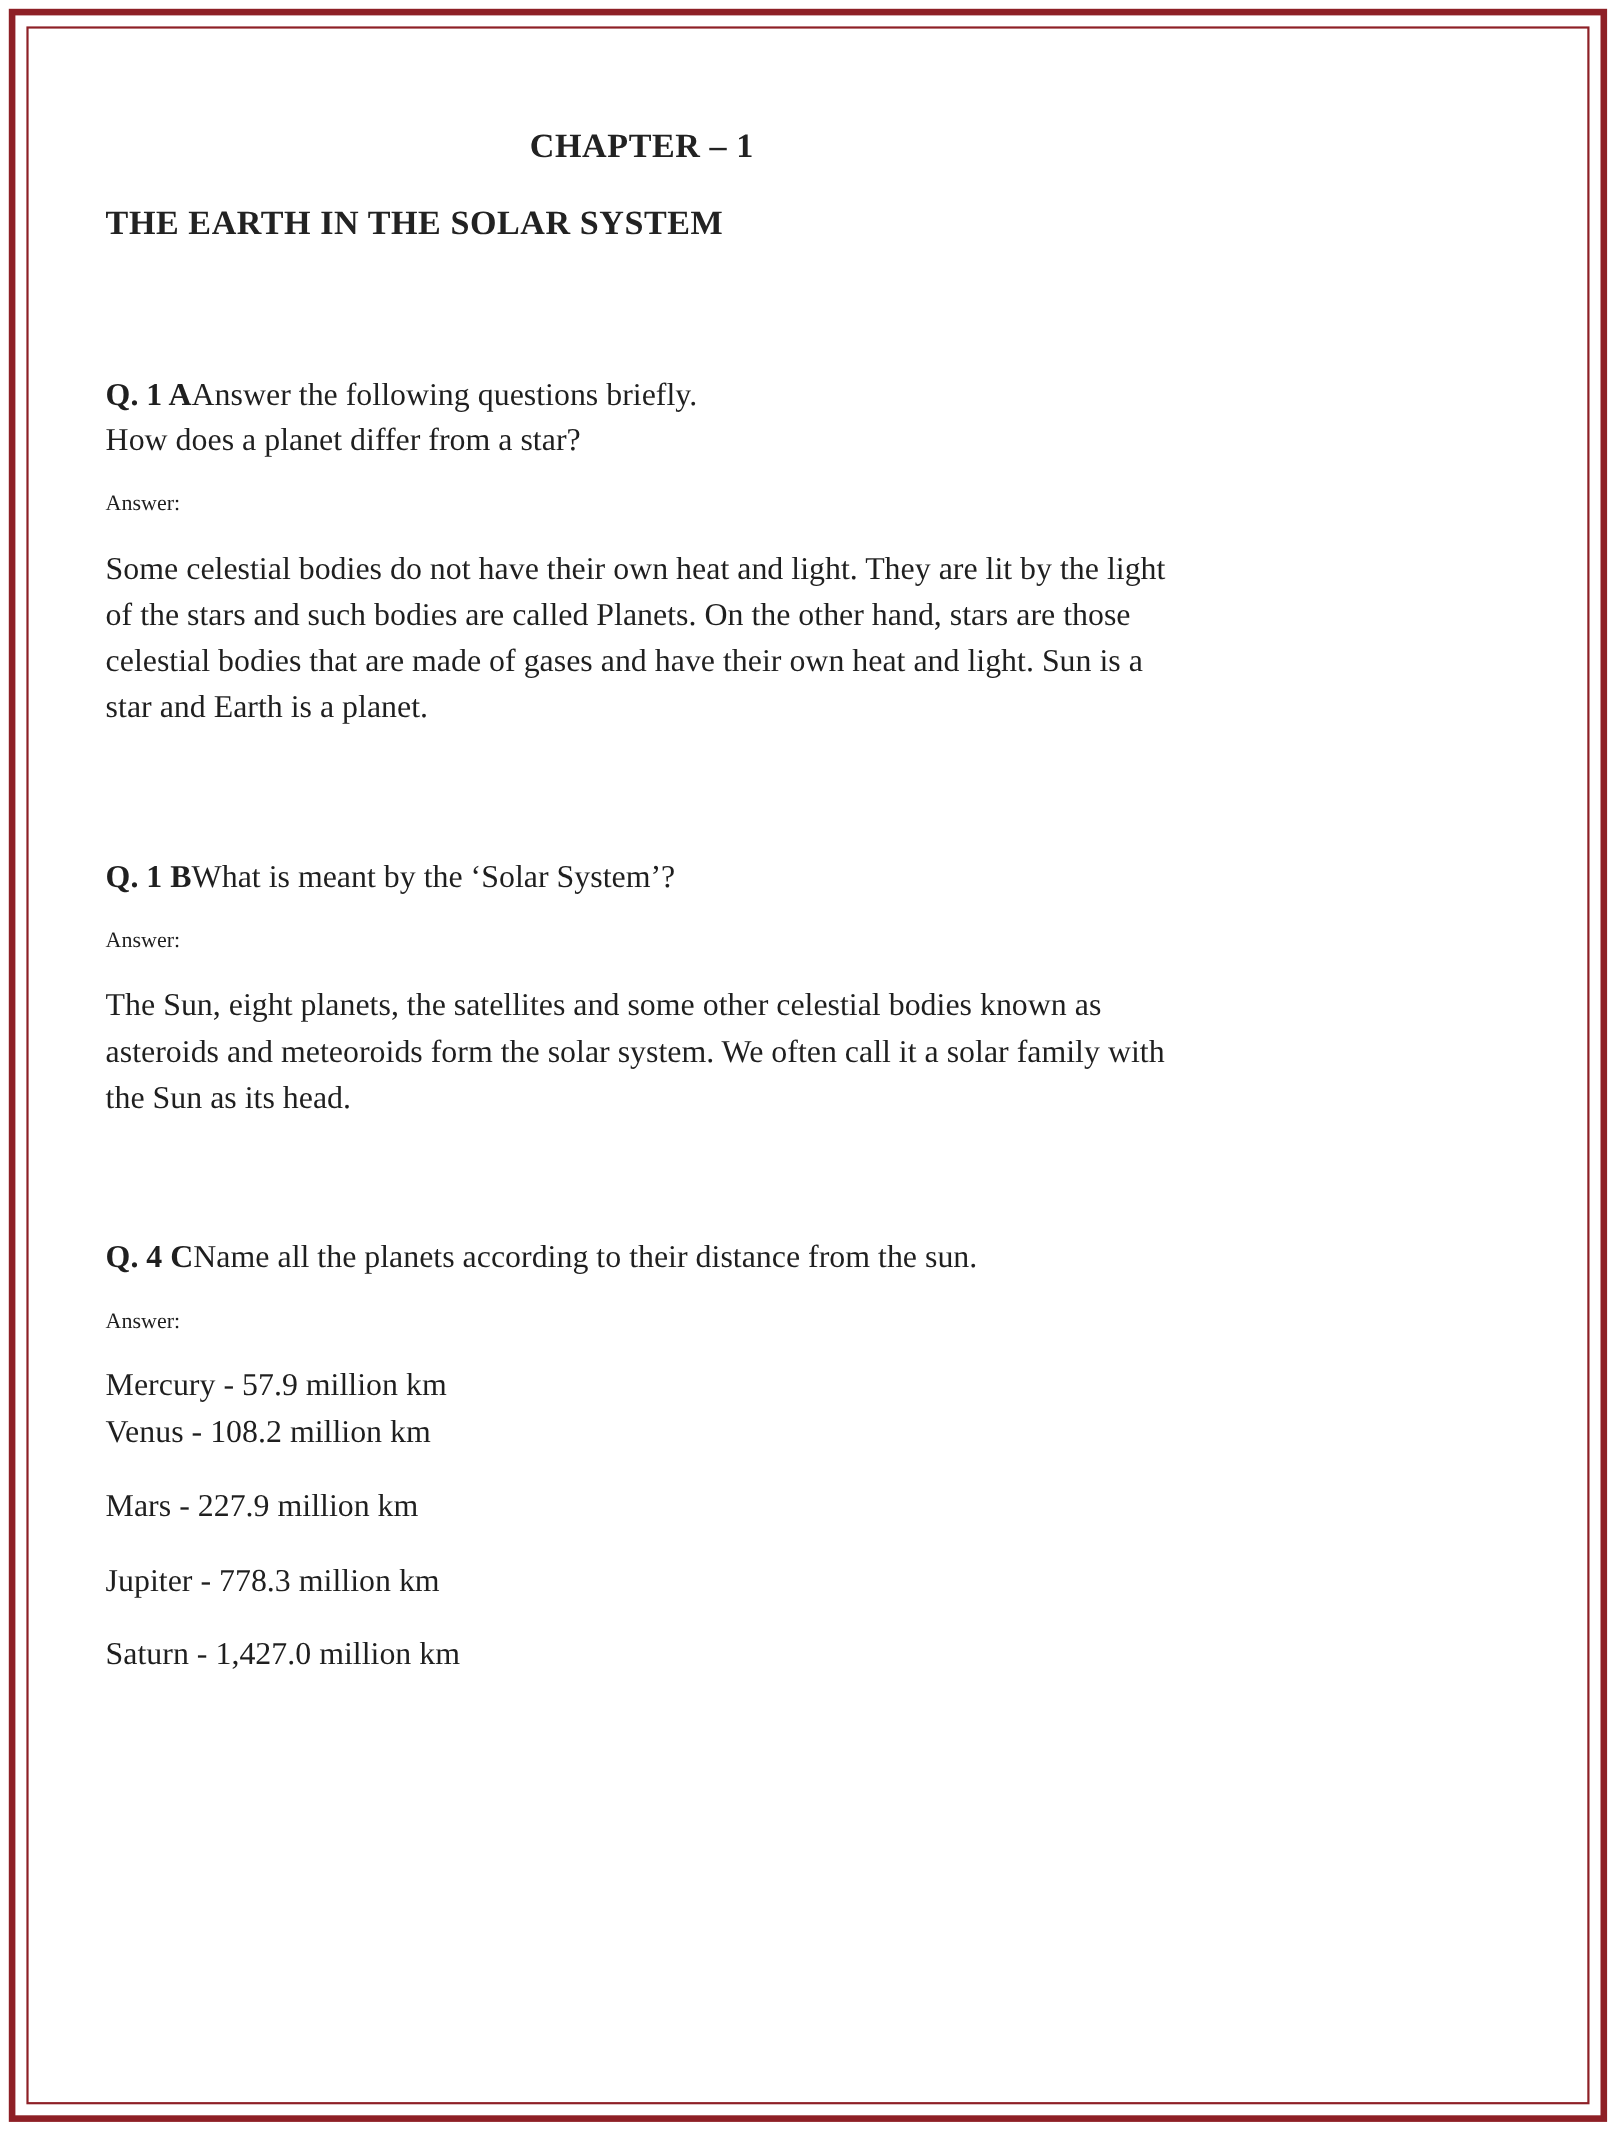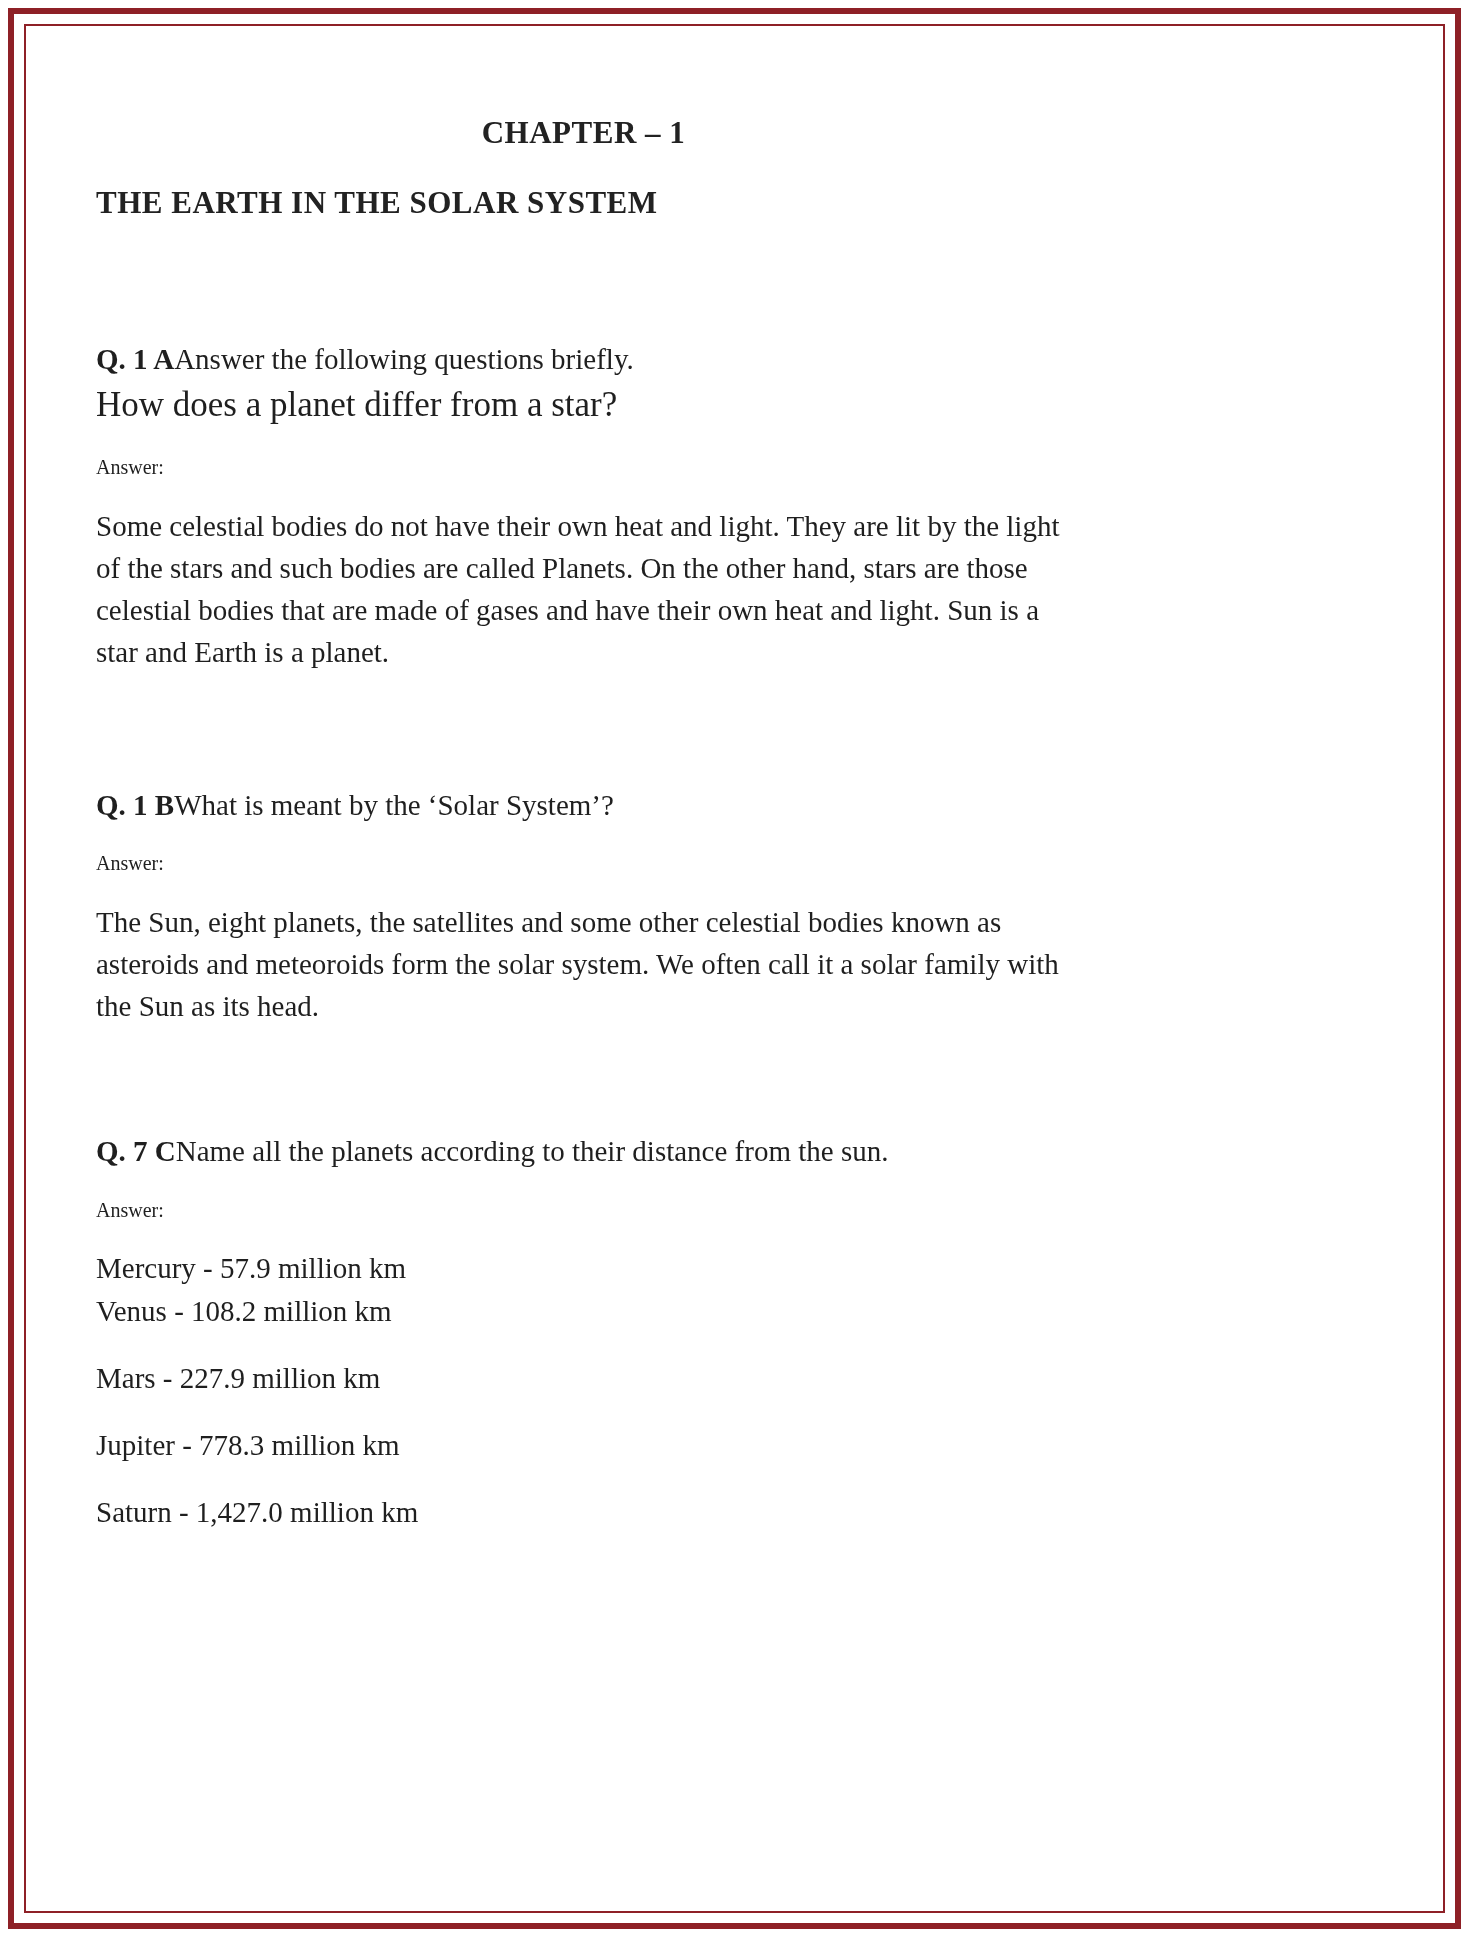--- a/index.html
+++ b/index.html
@@ -55,21 +55,21 @@
   .q-line {
     font-size: 29px;
     line-height: 1.42;
     margin: 0;
   }
   .q-label {
     font-weight: bold;
     margin-right: 0;
   }
   .q-line2 {
-    font-size: 35px;
+    font-size: 29px;
     line-height: 1.42;
     margin: 0;
   }
   .answer-label {
     font-size: 20px;
     margin: 0;
     margin-top: 26px;
   }
   .answer-text {
     font-size: 29px;
@@ -111,21 +111,21 @@
     <p class="answer-text">Some celestial bodies do not have their own heat and light. They are lit by the light of the stars and such bodies are called Planets. On the other hand, stars are those celestial bodies that are made of gases and have their own heat and light. Sun is a star and Earth is a planet.</p>
   </div>
 
   <div class="qa-block spacer-q1b">
     <p class="q-line"><span class="q-label">Q. 1 B</span><span>What is meant by the ‘Solar System’?</span></p>
     <p class="answer-label">Answer:</p>
     <p class="answer-text">The Sun, eight planets, the satellites and some other celestial bodies known as asteroids and meteoroids form the solar system. We often call it a solar family with the Sun as its head.</p>
   </div>
 
   <div class="qa-block spacer-q1c">
-    <p class="q-line"><span class="q-label">Q. 7 C</span><span>Name all the planets according to their distance from the sun.</span></p>
+    <p class="q-line"><span class="q-label">Q. 4 C</span><span>Name all the planets according to their distance from the sun.</span></p>
     <p class="answer-label">Answer:</p>
     <div class="planet-list">
       <p class="planet-line">Mercury - 57.9 million km</p>
       <p class="planet-line tight">Venus - 108.2 million km</p>
       <p class="planet-line spaced">Mars - 227.9 million km</p>
       <p class="planet-line spaced">Jupiter - 778.3 million km</p>
       <p class="planet-line spaced">Saturn - 1,427.0 million km</p>
     </div>
   </div>
 

